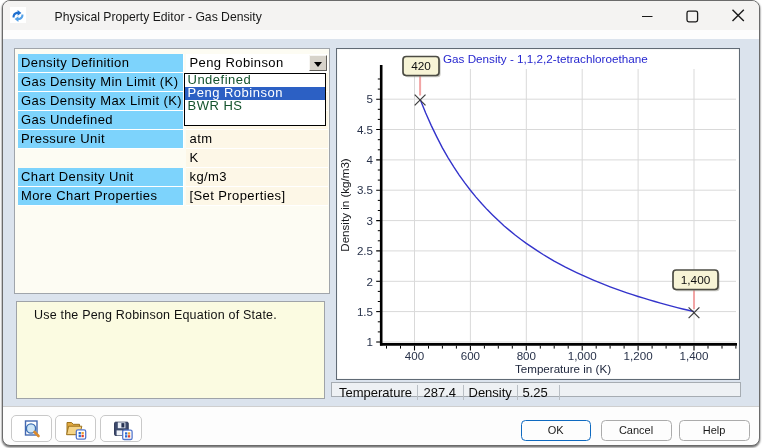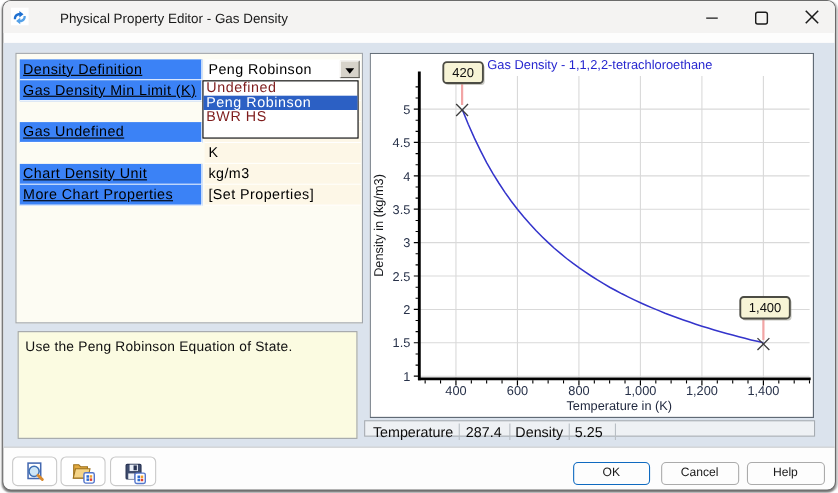--- a/index.html
+++ b/index.html
@@ -7,32 +7,32 @@
   box-shadow:-1px 1px 1.5px rgba(0,0,0,.22), 1px 1px 1.5px rgba(0,0,0,.22), 0 1.5px 1.5px rgba(0,0,0,.25); }
 .abs { position:absolute; }
 #titlebar { position:absolute; left:0; top:0; width:756px; height:29px; background:#f4f3f2; }
 #ticon { position:absolute; left:7px; top:6px; width:16px; height:16px; background:#fff; }
 #ttext { position:absolute; left:26.5px; top:9px; font-size:12.2px; color:#191919; letter-spacing:0px;margin-left:25px; }
 #body { position:absolute; left:0; top:37.5px; width:756px; height:368.5px; background:#dbe3ed; }
 #fsep { position:absolute; left:0; top:405px; width:756px; height:1px; background:#cfcfcf; }
 #gridpanel { position:absolute; left:11px; top:47px; width:316px; height:245.5px; background:#fdfcf3; border:1px solid #a0a5ab; }
 #gtable { position:absolute; left:2.5px; top:4.5px; width:310px; }
 .row { position:relative; width:310px; height:19px; }
-.lc { position:absolute; left:0; top:0; width:166.5px; height:19px; background:#3b82f6; border-bottom:1px solid #fff;
-   border-right:1.5px solid #fff; font-size:13px; letter-spacing:0.4px; line-height:18px; padding-left:3.5px; color:#000; white-space:nowrap;text-decoration:underline; }
+.lc { position:absolute; left:0; top:0; width:166.5px; height:19px; background:#7dd3fc; border-bottom:1px solid #fff;
+   border-right:1.5px solid #fff; font-size:13px; letter-spacing:0.4px; line-height:18px; padding-left:3.5px; color:#000; white-space:nowrap; }
 .vc { position:absolute; left:168px; top:0; width:142px; height:19px; background:#fdf7e7; border-bottom:1px solid #fff;
    font-size:13px; letter-spacing:0.4px; line-height:18px; padding-left:4px; white-space:nowrap; }
 .combo { position:absolute; right:0.5px; top:1px; width:18.5px; height:16.5px; background:#d7d3ca;
    border-top:1px solid #f7f6f3; border-left:1px solid #f7f6f3; border-right:1.5px solid #62605a; border-bottom:1.5px solid #62605a; }
 .tri { position:absolute; left:4.5px; top:6px; width:0; height:0; border-left:4.5px solid transparent; border-right:4.5px solid transparent; border-top:5px solid #000; }
 #ddlist { position:absolute; left:181px; top:71.5px; width:142px; height:53px; background:#fff; border:1px solid #000; z-index:30; }
-.dditem { height:13px; line-height:12.5px; font-size:13px; letter-spacing:0.5px; padding-left:2.5px; color:#7f1d1d; white-space:nowrap; }
+.dditem { height:13px; line-height:12.5px; font-size:13px; letter-spacing:0.5px; padding-left:2.5px; color:#14532d; white-space:nowrap; }
 .ddsel { background:#2c60c4; color:#fff; }
 #infobox { position:absolute; left:13px; top:300px; width:309px; height:98px; background:#fbfbe1; border:1px solid #9fa3a8;
-   font-size:12.5px; letter-spacing:0.2px; color:#111; padding:6px 6px; }
+   font-size:12.5px; letter-spacing:0.2px; color:#111; padding:6px 17px; }
 #chartpanel { position:absolute; left:333px; top:47px; width:404px; height:332px; background:#fff; }
 #statusbar { position:absolute; left:328px; top:380.5px; width:410px; height:15px; background:#eef1f4; border:1px solid #a6acb2; font-size:13px; color:#0c0c0c; }
 .ssep { position:absolute; top:2px; width:1px; height:15px; background:#b9bfc5; }
 .stxt { position:absolute; top:0; height:19px; line-height:19px; white-space:nowrap; }
 .ibtn { position:absolute; top:414px; height:27px; background:#fff; border:1px solid #c9c9c9; border-radius:5px; }
 .btn { position:absolute; top:418.5px; height:21.5px; background:#fdfdfd; border:1px solid #ababab; border-radius:4.5px;
    font-size:11px; color:#1a1a1a; text-align:center; line-height:19px; }
 #okbtn { border:1.5px solid #0f6ac0; line-height:18.5px; }
 </style></head><body>
 <div id="win">
@@ -55,25 +55,30 @@
           <div class="lc">Density Definition</div>
           <div class="vc" style="background:#fff"><span class="vt">Peng Robinson</span><div class="combo">
               <div class="tri"></div>
             </div></div>
         </div>
 <div class="row">
           <div class="lc">Gas Density Min Limit (K)</div>
           <div class="vc"><span class="vt"></span></div>
         </div>
 <div class="row">
+          <div class="lc">Gas Density Max Limit (K)</div>
           <div class="vc"><span class="vt"></span></div>
         </div>
 <div class="row">
           <div class="lc">Gas Undefined</div>
           <div class="vc"><span class="vt"></span></div>
+        </div>
+<div class="row">
+          <div class="lc">Pressure Unit</div>
+          <div class="vc"><span class="vt">atm</span></div>
         </div>
 <div class="row">
           <div class="vc"><span class="vt">K</span></div>
         </div>
 <div class="row">
           <div class="lc">Chart Density Unit</div>
           <div class="vc"><span class="vt">kg/m3</span></div>
         </div>
 <div class="row">
           <div class="lc">More Chart Properties</div>

